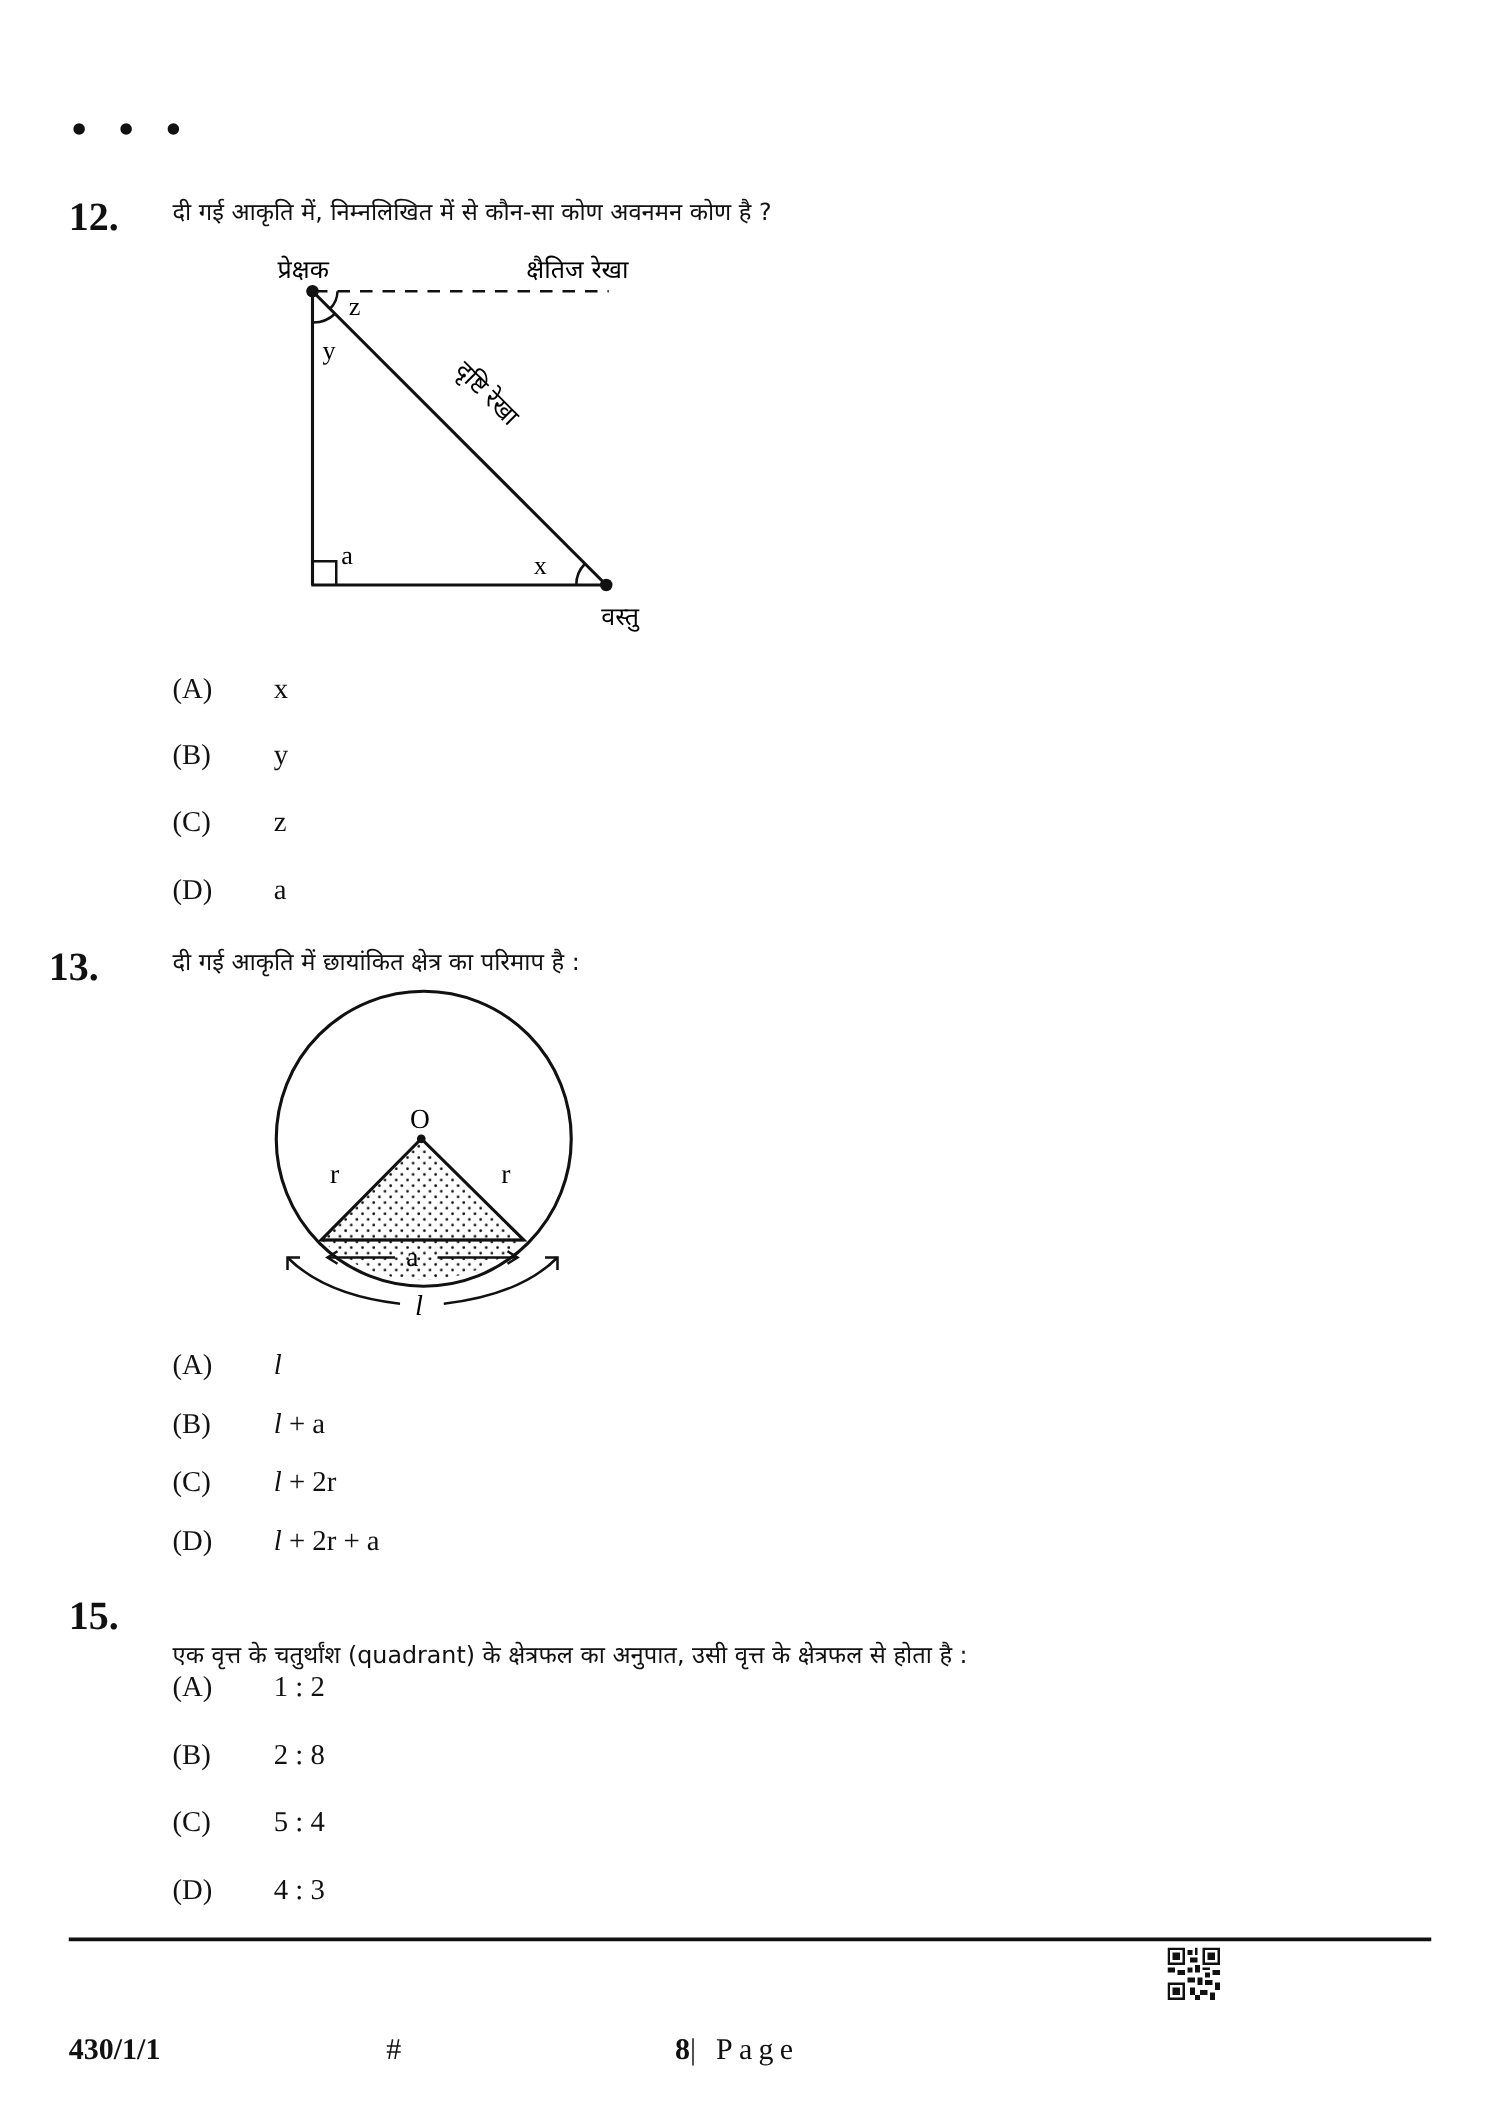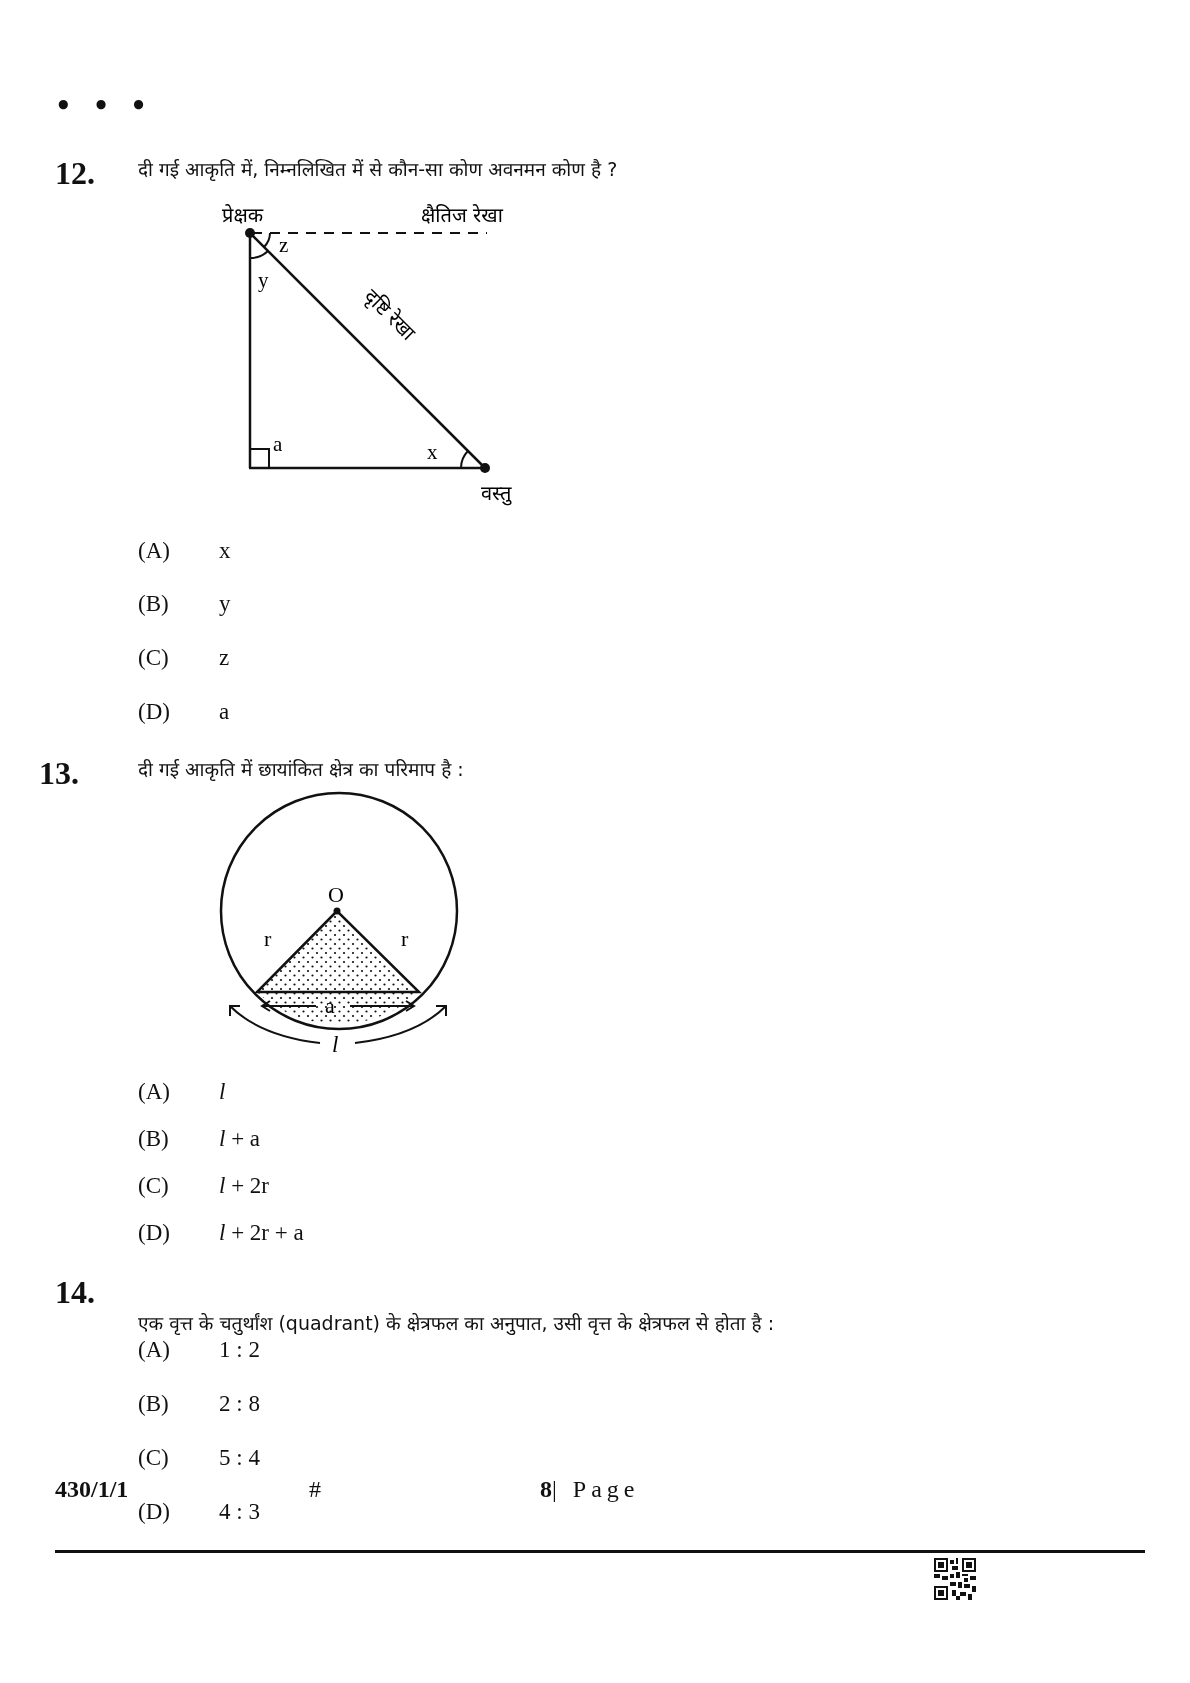--- a/index.html
+++ b/index.html
@@ -9,21 +9,21 @@
   .dots { left:55px; top:92px; font-size:26px; letter-spacing:6px; font-weight:bold; line-height:1; }
   .qnum { font-family:"Liberation Serif", serif; font-weight:bold; font-size:32px; }
   .qtext { font-family:"DejaVu Sans", sans-serif; font-size:19px; }
   .opt { font-family:"Liberation Serif", serif; font-size:23px; }
   .opt .lab { position:absolute; left:0; }
   .opt .val { position:absolute; left:81px; white-space:nowrap; }
   .it { font-style:italic; }
   svg text { font-family:"Liberation Serif", serif; }
   .hi { font-family:"DejaVu Sans", sans-serif; }
   .footer-rule { left:55px; top:1550px; width:1090px; height:3px; background:#111; }
-  .footer { top:1476px; font-family:"Liberation Serif", serif; font-size:24px;text-align:center; }
+  .footer { top:1627px; font-family:"Liberation Serif", serif; font-size:24px;text-align:center; }
   .qr { left:934px; top:1558px; width:42px; height:42px; }
 </style>
 </head>
 <body>
 
 <div class="abs dots">• • •</div>
 
 <div class="abs qnum" style="left:55px; top:155px;">12.</div>
 <div class="abs qtext" style="left:138px; top:156px;">दी गई आकृति में, निम्नलिखित में से कौन-सा कोण अवनमन कोण है ?</div>
 
@@ -124,21 +124,21 @@
 </div>
 <div class="abs opt" style="left:138px; top:1173px;">
   <span class="lab">(C)</span>
   <span class="val"><span class="it">l</span><span> + 2r</span></span>
 </div>
 <div class="abs opt" style="left:138px; top:1220px;">
   <span class="lab">(D)</span>
   <span class="val"><span class="it">l</span><span> + 2r + a</span></span>
 </div>
 
-<div class="abs qnum" style="left:55px; top:1274px;">14.</div>
+<div class="abs qnum" style="left:55px; top:1274px;">15.</div>
 <div class="abs qtext" style="left:138px; top:1310px;">एक वृत्त के चतुर्थांश (quadrant) के क्षेत्रफल का अनुपात, उसी वृत्त के क्षेत्रफल से होता है :</div>
 
 <div class="abs opt" style="left:138px; top:1337px;">
   <span class="lab">(A)</span>
   <span class="val">1 : 2</span>
 </div>
 <div class="abs opt" style="left:138px; top:1391px;">
   <span class="lab">(B)</span>
   <span class="val">2 : 8</span>
 </div>

